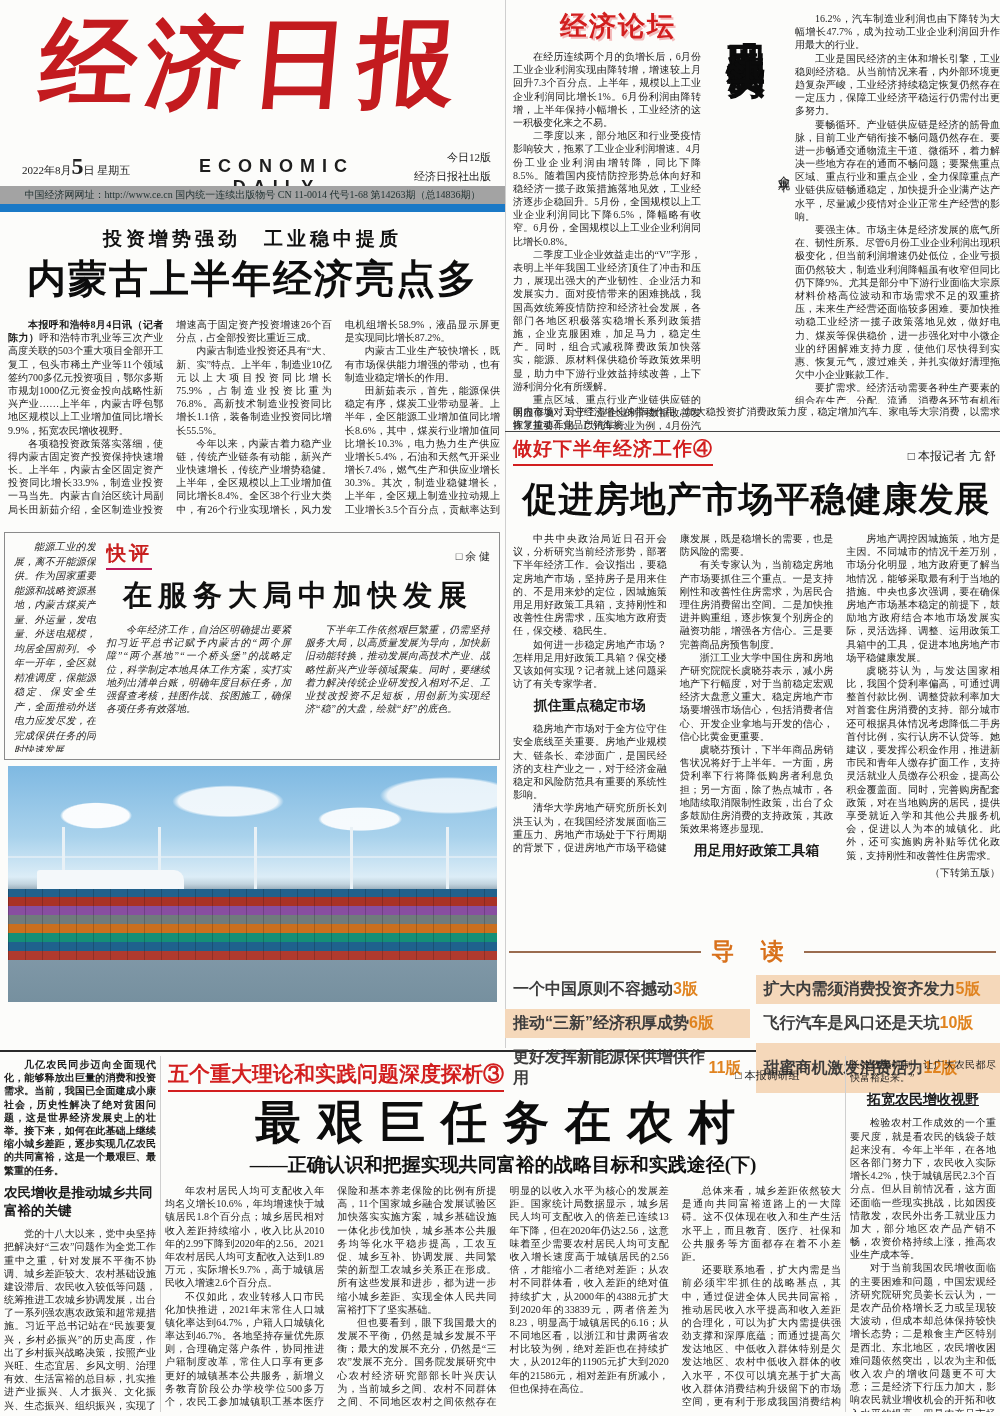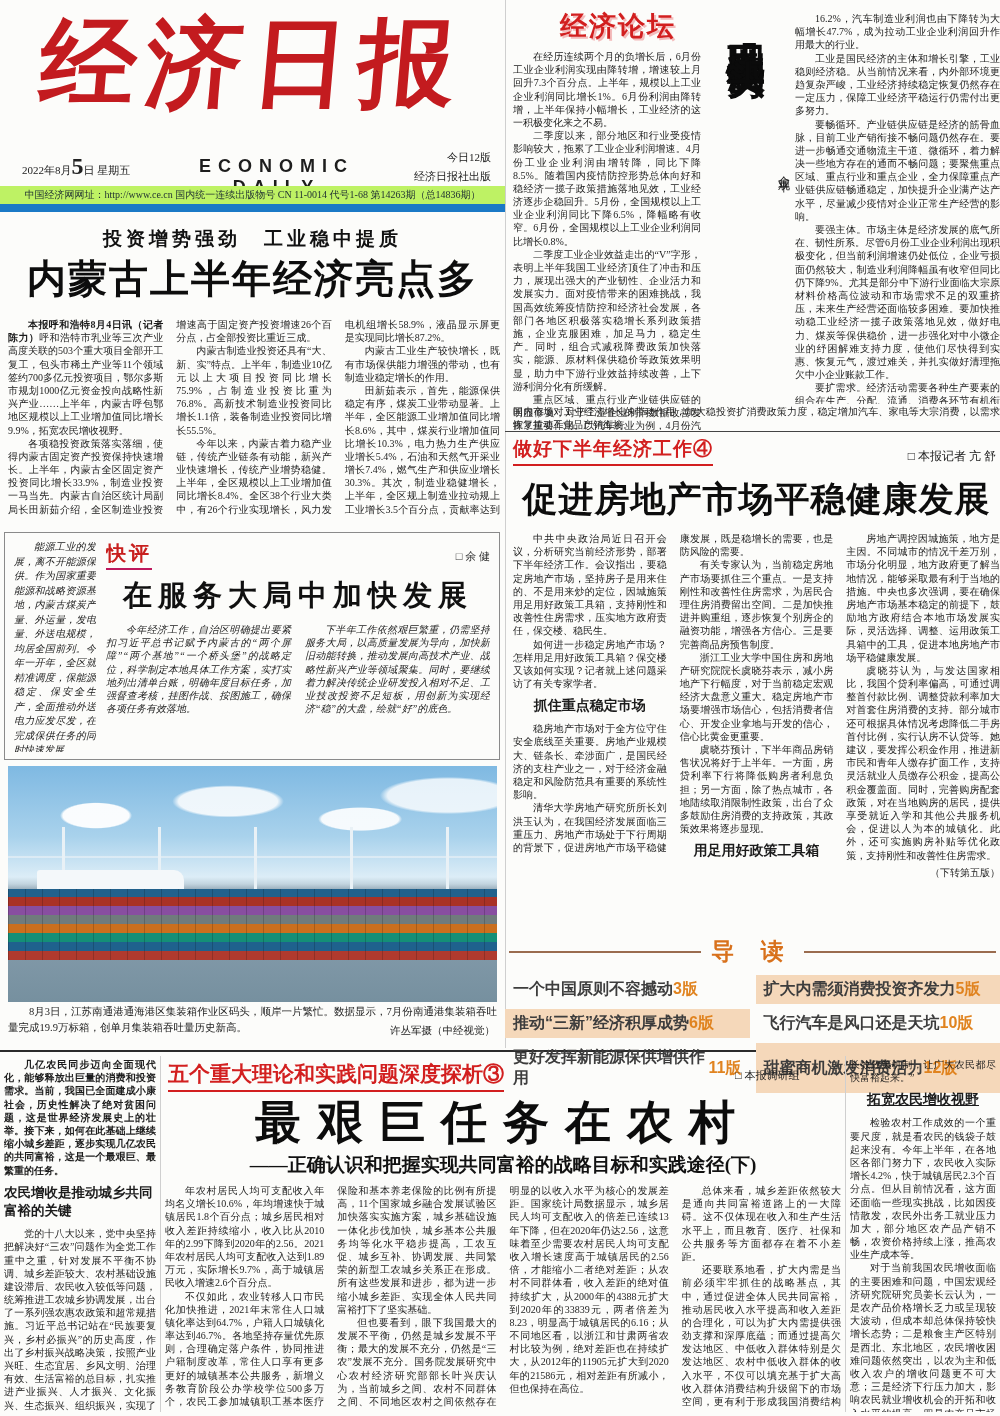--- a/index.html
+++ b/index.html
@@ -9,21 +9,21 @@
   
   .mast-title{left:0;top:6px;width:505px;text-align:center;color:#c31b1f;
     font-weight:900;font-size:96px;line-height:1.2;letter-spacing:10px;
     transform:skewX(-5deg);font-family:"Liberation Serif",serif;}
   .mast-row{left:0;top:148px;width:505px;height:38px;display:flex;align-items:flex-start;}
   .date-block{width:160px;padding-left:22px;font-size:11px;line-height:1.5;color:#222;}
   .date-big{font-size:24px;font-weight:bold;}
   .eng{flex:1;text-align:center;font-family:"Liberation Sans",sans-serif;
        font-size:18px;font-weight:bold;letter-spacing:7px;color:#1d1d1d;padding-top:8px;}
   .right-block{width:120px;text-align:right;padding-right:14px;font-size:11px;line-height:1.7;color:#222;}
-  .info-strip{left:0;top:186px;width:505px;height:18px;background:#bef264;
+  .info-strip{left:0;top:186px;width:505px;height:18px;background:#a3a3a3;
     font-size:10px;line-height:18px;text-align:center;color:#233;}
   .blue-bar{left:0;top:204px;width:505px;height:8px;background:#1b79c6;}
   .vrule{background:#cfcfcf;width:1px;}
   
   .kicker{left:0;top:226px;width:505px;text-align:center;font-size:19px;font-weight:bold;
     letter-spacing:4px;color:#111;}
   .headA{left:0;top:252px;width:505px;text-align:center;font-size:39px;font-weight:900;
     letter-spacing:2px;color:#0d0d0d;}
   .bodyA{left:8px;top:318px;width:492px;height:208px;column-count:3;column-gap:13px;
     overflow:hidden;}
@@ -184,24 +184,20 @@
     </div>
   </div>
 
   <div class="photo">
     <div class="ph-clouds"></div>
     <div class="ph-cranes"></div>
     <div class="ph-ship"></div>
     <div class="ph-containers"></div>
     <div class="ph-dock"></div>
   </div>
-  <div class="ph-caption">
-    <p class="para">8月3日，江苏南通港通海港区集装箱作业区码头，顺岸一片繁忙。数据显示，7月份南通港集装箱吞吐量完成19.9万标箱，创单月集装箱吞吐量历史新高。</p>
-    <span class="ph-credit">许丛军摄（中经视觉）</span>
-  </div>
   <div class="abs hrule"></div>
 
   <div class="lt">
     <div class="lt-title">经济论坛</div>
     <div class="lt-col1">
       <div class="rep">
         
       <p class="para">在经历连续两个月的负增长后，6月份工业企业利润实现由降转增，增速较上月回升7.3个百分点。上半年，规模以上工业企业利润同比增长1%。6月份利润由降转增，上半年保持小幅增长，工业经济的这一积极变化来之不易。</p><p class="para">二季度以来，部分地区和行业受疫情影响较大，拖累了工业企业利润增速。4月份工业企业利润由增转降，同比下降8.5%。随着国内疫情防控形势总体向好和稳经济一揽子政策措施落地见效，工业经济逐步企稳回升。5月份，全国规模以上工业企业利润同比下降6.5%，降幅略有收窄。6月份，全国规模以上工业企业利润同比增长0.8%。</p><p class="para">二季度工业企业效益走出的“V”字形，表明上半年我国工业经济顶住了冲击和压力，展现出强大的产业韧性、企业活力和发展实力。面对疫情带来的困难挑战，我国高效统筹疫情防控和经济社会发展，各部门各地区积极落实稳增长系列政策措施，企业克服困难，加足马力，稳定生产。同时，组合式减税降费政策加快落实，能源、原材料保供稳价等政策效果明显，助力中下游行业效益持续改善，上下游利润分化有所缓解。</p><p class="para">重点区域、重点行业产业链供应链的明显修复，对于工业企业利润数据改善发挥了重要作用。以汽车行业为例，4月份汽车制造业受冲击较为明显，影响制造业当月利润下降6.7个百分点。随着稳经济系列政策加快落地见效和产业链供应链进一步恢复，上海、吉林等汽车主产地加快复工复产，6月份汽车制造业增加值同比增速由5月份下降7%转为大幅增长</p></div>
     </div>
     <div class="lt-vert">巩固工业利润恢复势头</div>

